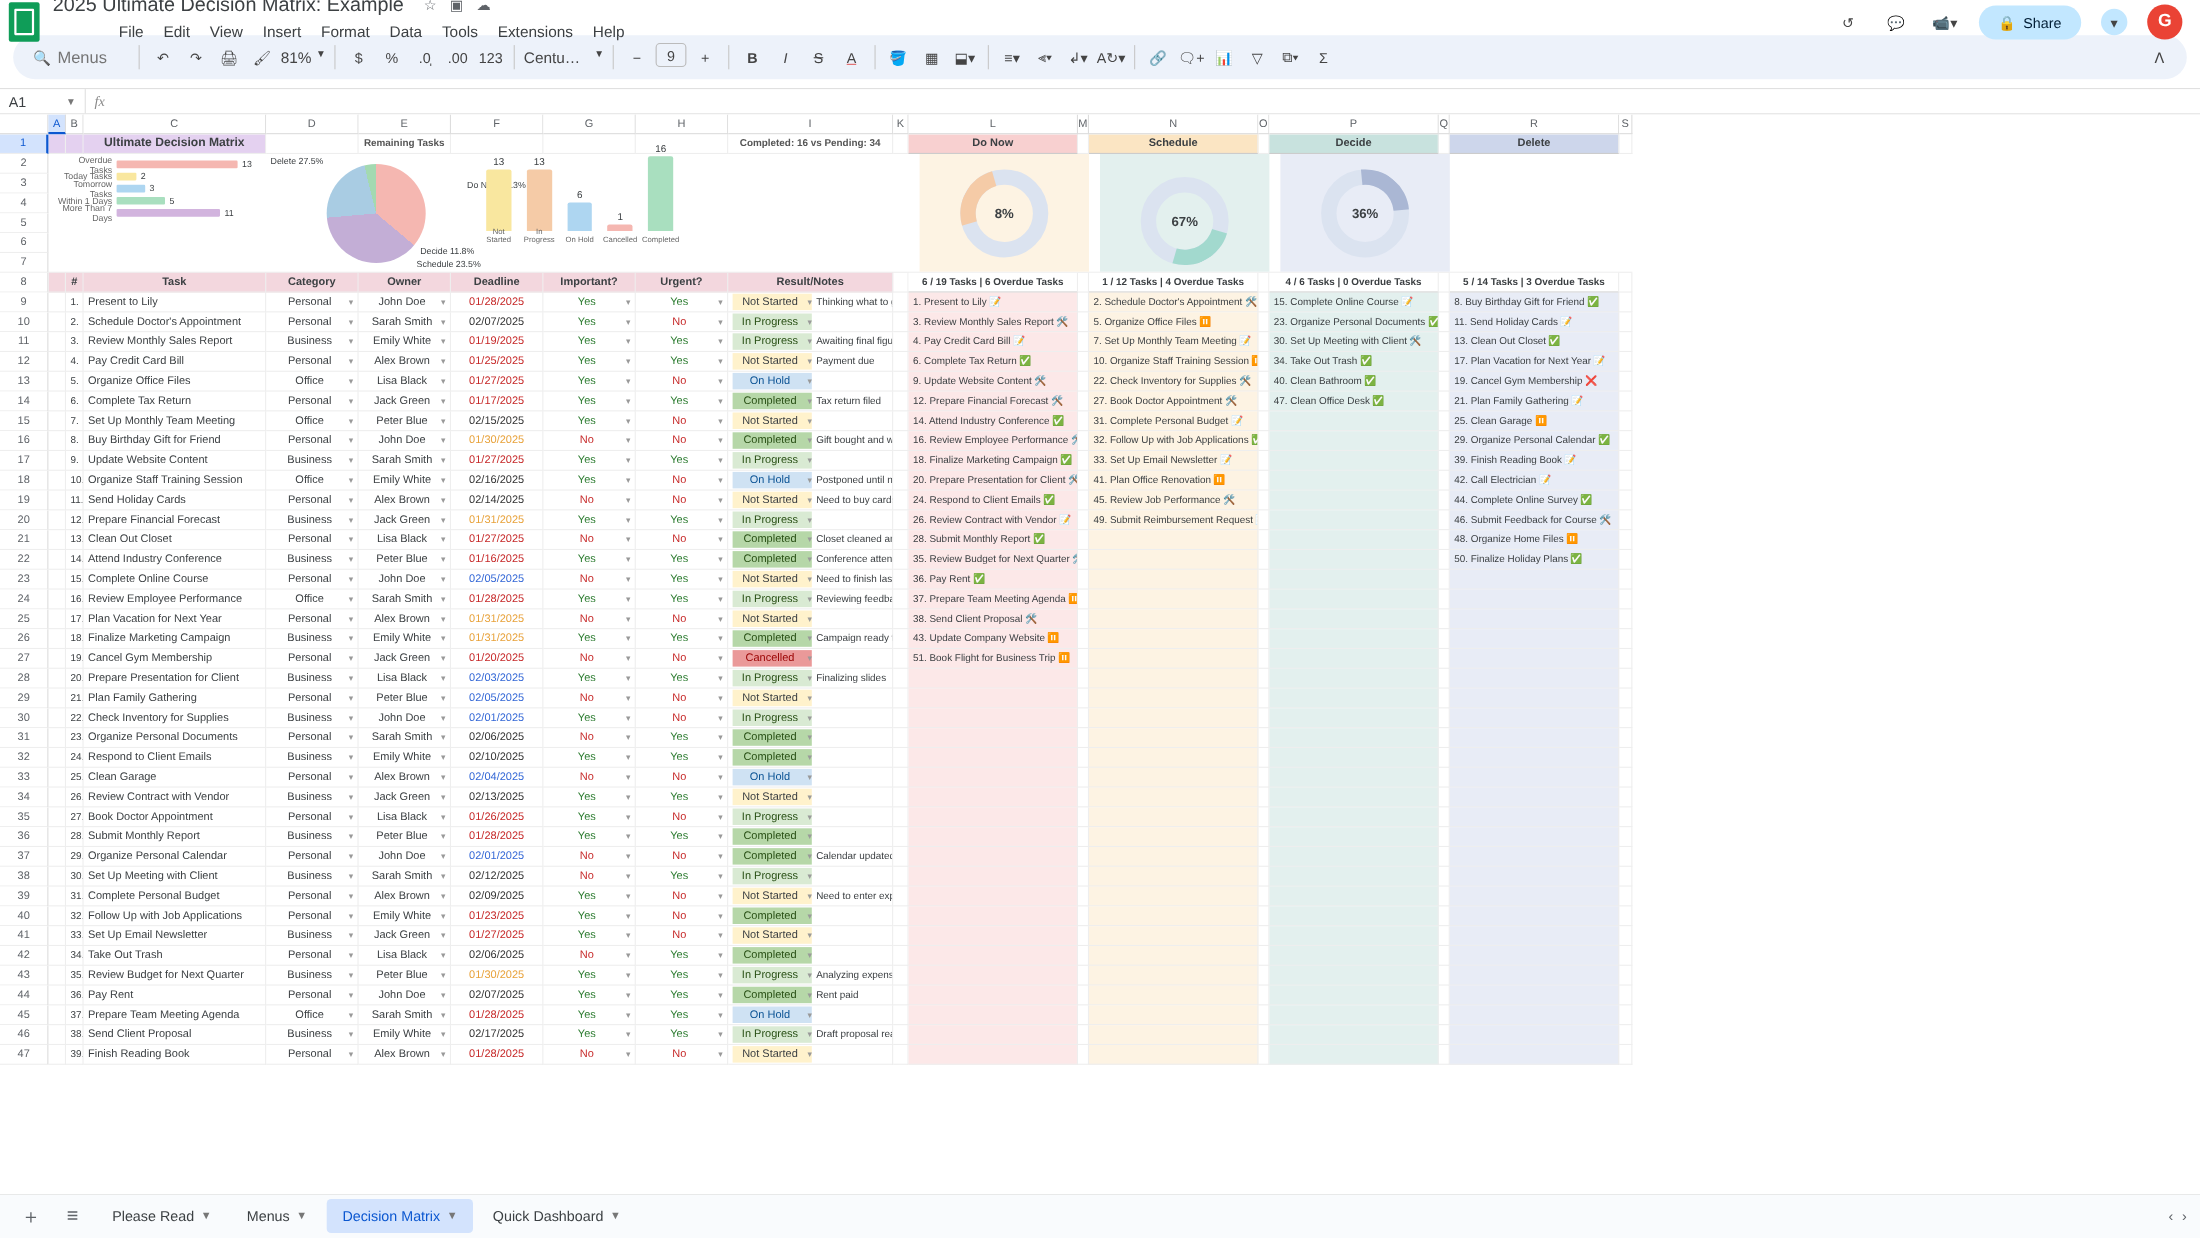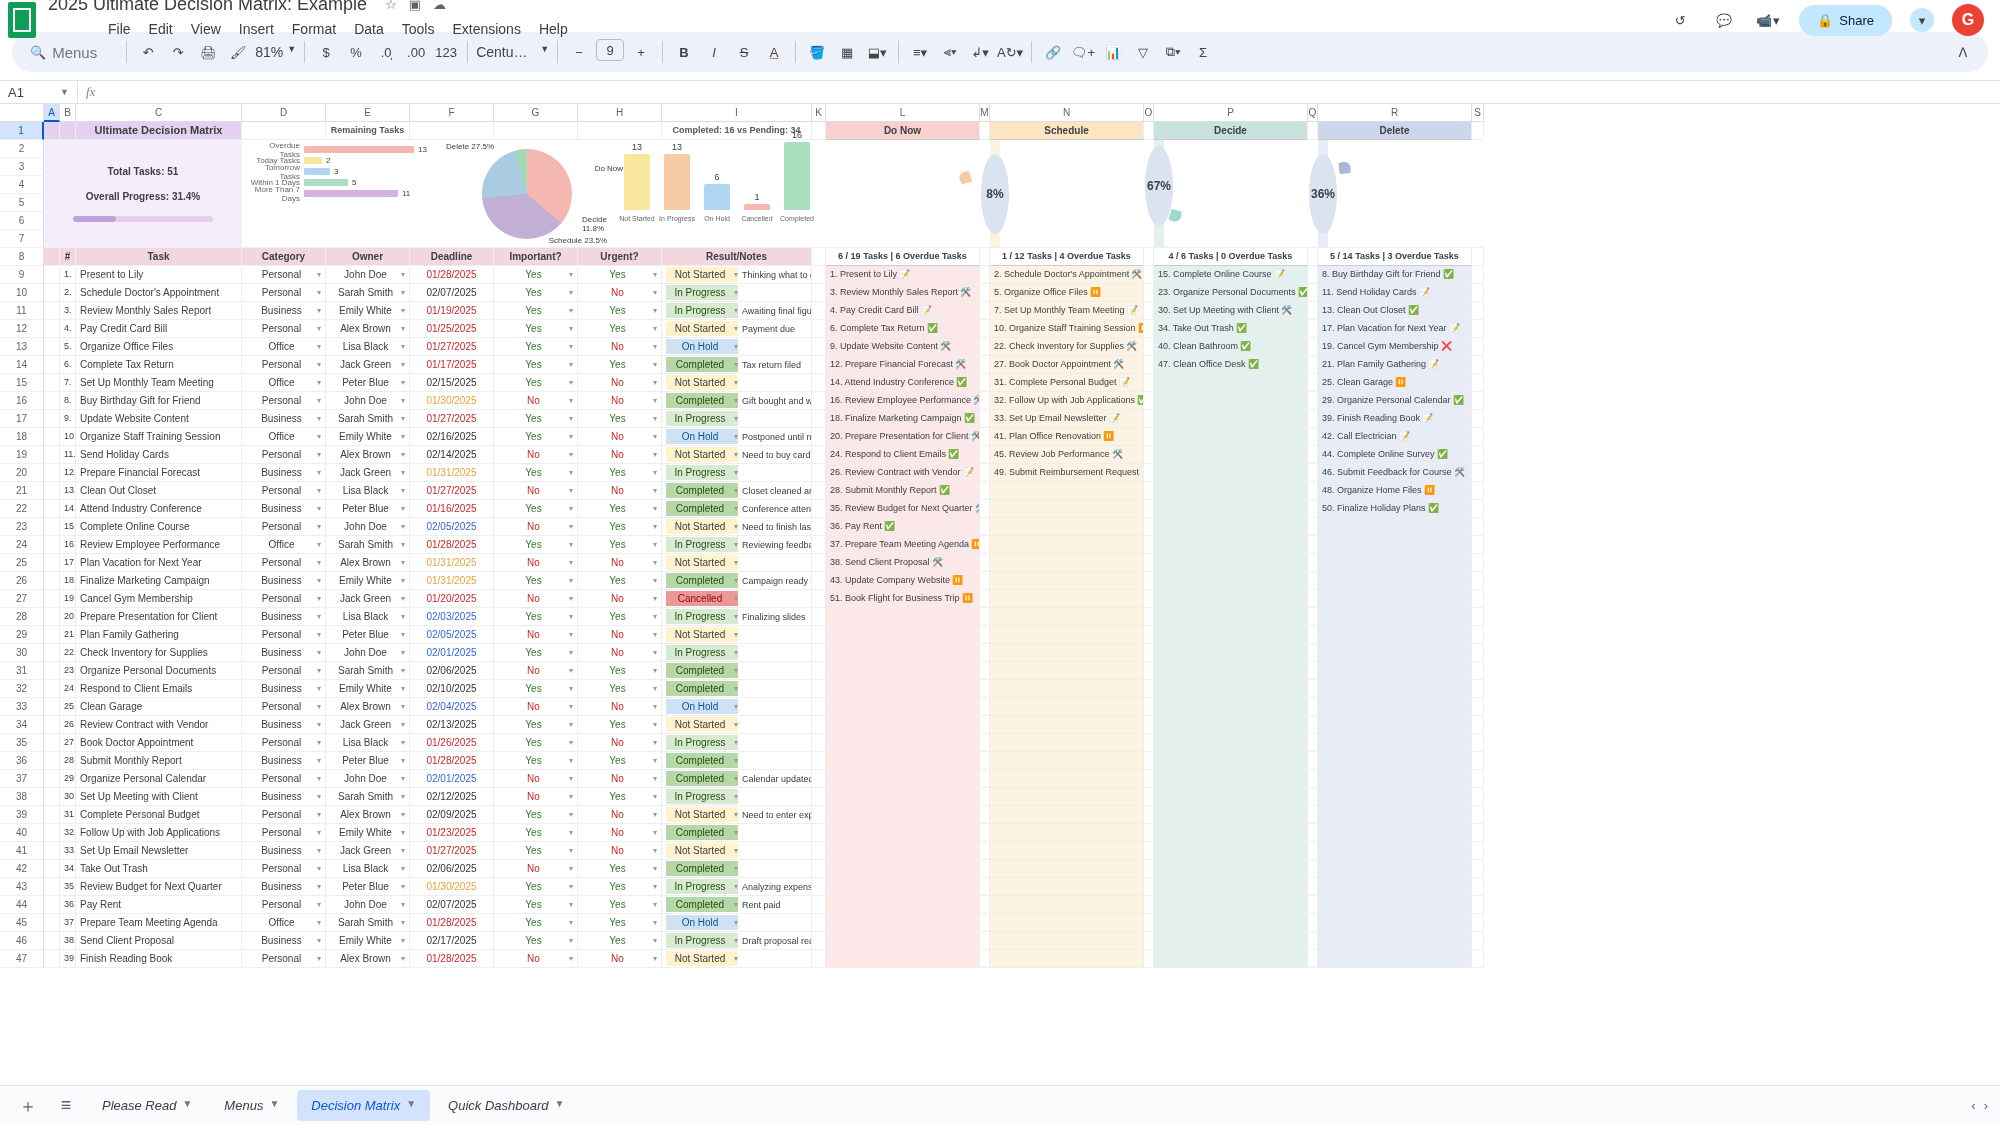--- a/index.html
+++ b/index.html
@@ -70,21 +70,21 @@
 .deadline-past{color:#c62828;} .deadline-today{color:#e8a23a;} .deadline-blue{color:#3367d6;} .deadline-normal{color:#333;}
 .status{text-align:center; font-weight:500;}
 .st-ns{background:#fff2cc;} .st-ip{background:#d9ead3; color:#274e13;} .st-oh{background:#cfe2f3; color:#0b5394;}
 .st-cp{background:#b6d7a8; color:#274e13;} .st-cn{background:#ea9999; color:#990000;}
 
 .summary-block{font-size:9px; color:#555;}
 .summary-title{font-weight:bold; text-align:center; font-size:11px;}
 
 
 .tabstrip { position:fixed; bottom:0; left:0; right:0; height:40px; border-top:1px solid #ddd; background:#f9fbfd; display:flex; align-items:center; padding:0 12px; gap:6px; font-size:13px; }
-.tab { padding:8px 14px; border-radius:4px; display:flex; align-items:flex-start; gap:6px; cursor:pointer; color:#3c4043;font-style:italic; }
+.tab { padding:8px 14px; border-radius:4px; display:flex; align-items:center; gap:6px; cursor:pointer; color:#3c4043; }
 .tab.active { background:#d3e3fd; color:#0b57d0; font-weight:500; }
 .tab .caret{font-size:10px; color:#777;}
 .addtab, .alltab { width:32px; text-align:center; cursor:pointer; color:#5f6368; font-size:18px; }
 .side-arrows { margin-left:auto; display:flex; gap:8px; color:#5f6368; }
 
 
 .donut { width:80px; height:80px; border-radius:50%; border:14px solid #dbe3f0; position:relative; margin:6px auto; }
 .donut::before{content:""; position:absolute; inset:-14px; border-radius:50%; border:14px solid transparent; border-top-color:var(--accent); transform:rotate(var(--rot));}
 .donut-label{position:absolute; inset:0; display:flex; align-items:center; justify-content:center; font-weight:bold; font-size:12px;}
 .barset{display:flex; align-items:flex-end; gap:14px; height:70px; padding-top:4px;}
@@ -298,27 +298,20 @@
           <div class="cell "></div>
           <div class="cell quadrant-hdr donow-h">Do Now</div>
           <div class="cell "></div>
           <div class="cell quadrant-hdr schedule-h">Schedule</div>
           <div class="cell "></div>
           <div class="cell quadrant-hdr decide-h">Decide</div>
           <div class="cell "></div>
           <div class="cell quadrant-hdr delete-h">Delete</div>
           <div class="cell "></div>
           <div style="grid-column: 1 / -1; display: grid; grid-template-columns: 198px 200px 170px 210px 14px 154px 10px 154px 10px 154px 10px 154px 12px; height: 108px; border-bottom: 1px solid rgb(238, 238, 238);">
-            <div style="background: rgb(244, 238, 250); display: flex; flex-direction: column; align-items: center; justify-content: center; gap: 14px; font-size: 10px;">
-              <div><b>Total Tasks: 51</b></div>
-  <div><b>Overall Progress: 31.4%</b></div>
-  <div style="width:140px;height:6px;background:#e4d1f0;border-radius:3px;">
-                <div style="width:31%;height:100%;background:#bda3d9;border-radius:3px;"></div>
-              </div>
-            </div>
             <div style="padding: 4px 6px;">
               <div class="hbar-row">
                 <div class="hbar-lbl">Overdue Tasks</div>
                 <div class="hbar" style="width:110px;background:#f5b7b1"></div>
                 <span>13</span>
               </div>
               <div class="hbar-row">
                 <div class="hbar-lbl">Today Tasks</div>
                 <div class="hbar" style="width:18px;background:#f9e79f"></div>
                 <span>2</span>
@@ -369,21 +362,21 @@
               </div>
             </div>
             <div></div>
             <div></div>
             <div class="schedule-bg" style="display: flex; align-items: center; justify-content: center;">
               <div class="donut" style="--accent:#f5cba7;--rot:-61.2deg">
                 <div class="donut-label">8%</div>
               </div>
             </div>
             <div></div>
-            <div class="decide-bg" style="display: flex; align-items: flex-start; justify-content: center;">
+            <div class="decide-bg" style="display: flex; align-items: flex-end; justify-content: center;">
               <div class="donut" style="--accent:#a2d9ce;--rot:151.20000000000002deg">
                 <div class="donut-label">67%</div>
               </div>
             </div>
             <div></div>
             <div class="delete-bg" style="display: flex; align-items: center; justify-content: center;">
               <div class="donut" style="--accent:#aab7d4;--rot:39.599999999999994deg">
                 <div class="donut-label">36%</div>
               </div>
             </div>

